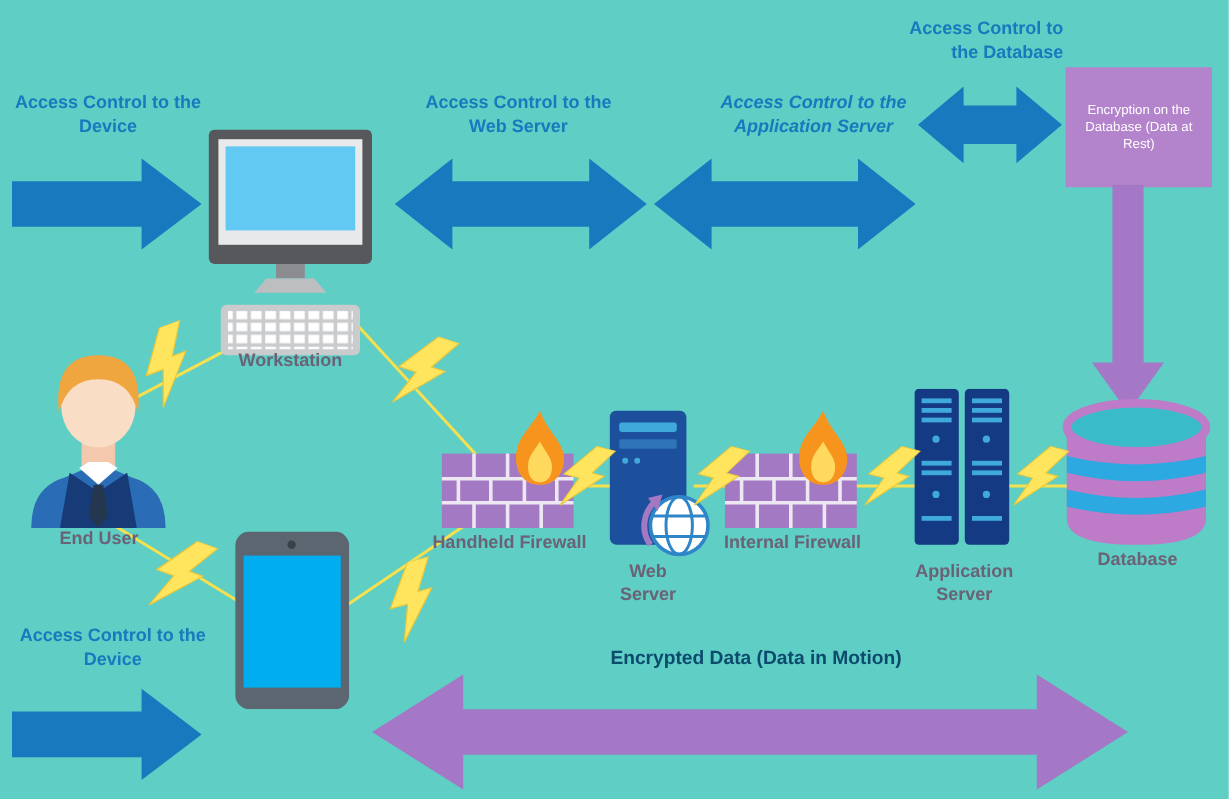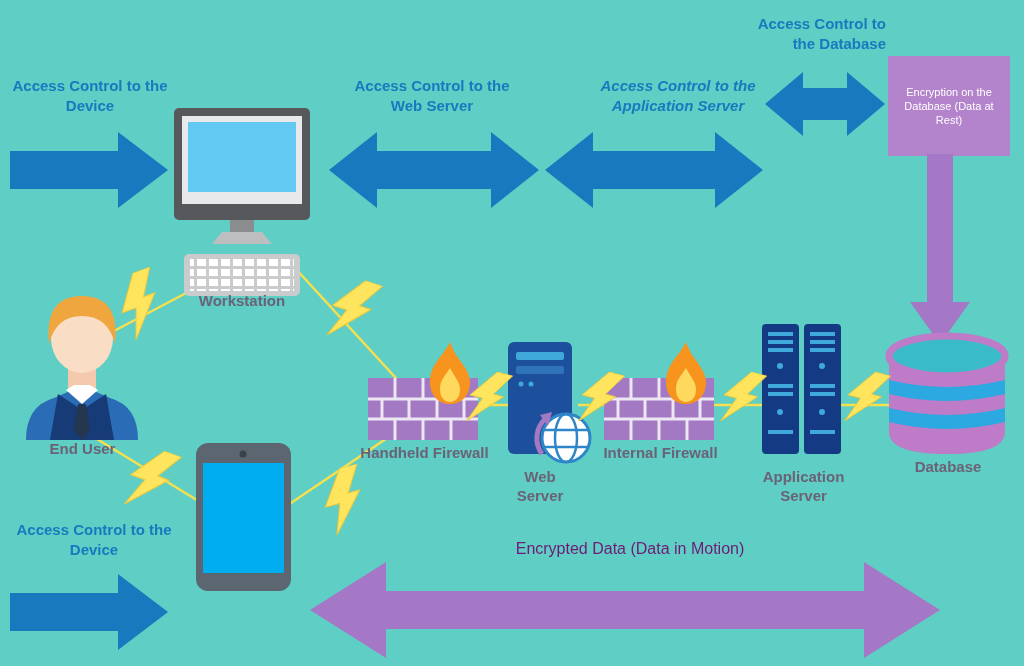--- a/index.html
+++ b/index.html
@@ -11,21 +11,21 @@
   .abs { position:absolute; }
   .blue-label {
     position:absolute; color:#1879BE; font-weight:600;
     font-size:15px; line-height:1.35; text-align:center;
   }
   .node-label {
     position:absolute; color:#6A6276; font-weight:700;
     font-size:15px; line-height:1.25; text-align:center;
   }
   .pink-label {
-    position:absolute; color:#701a75; font-weight:400;
+    position:absolute; color:#0c4a6e; font-weight:700;
     font-size:16px; text-align:center;
   }
   .enc-box {
     position:absolute; left:888px; top:56px; width:122px; height:100px;
     background:#B383CB; color:#FFFFFF; font-size:11px; line-height:1.3;
     display:flex; align-items:center; justify-content:center;
     text-align:center; padding:4px; box-sizing:border-box; z-index:2;
   }
   svg { display:block; }
   .z1 { z-index:1; } .z2 { z-index:2; } .z3 { z-index:3; }

